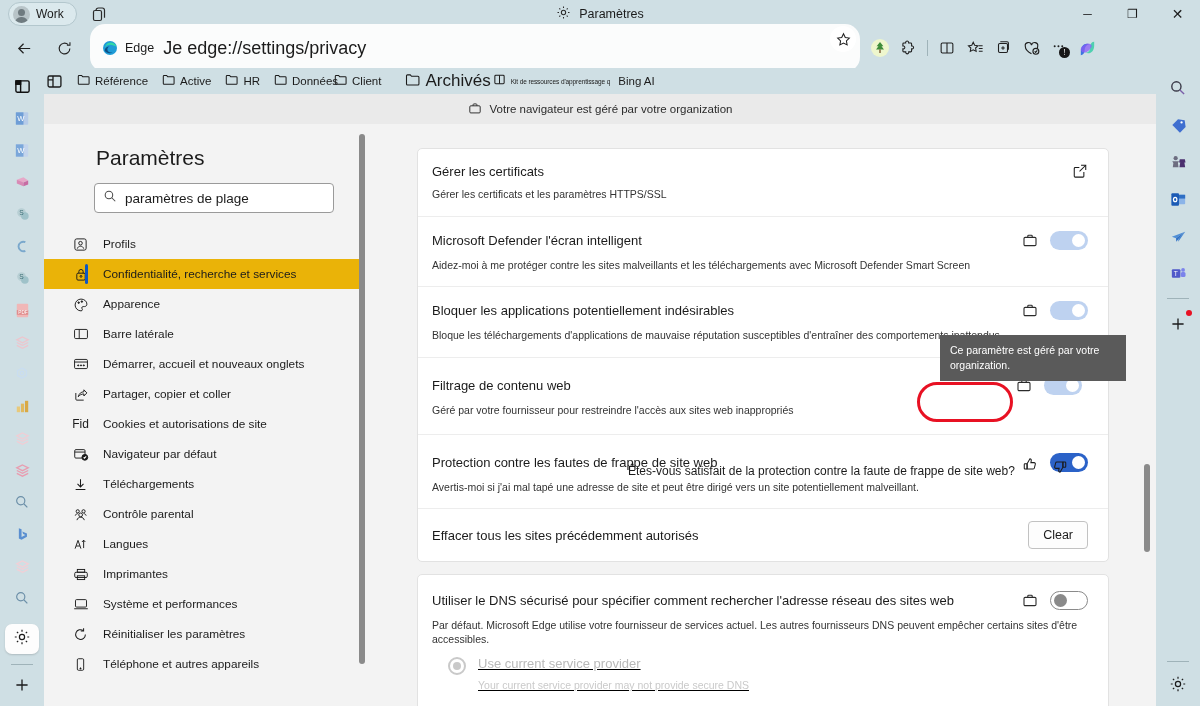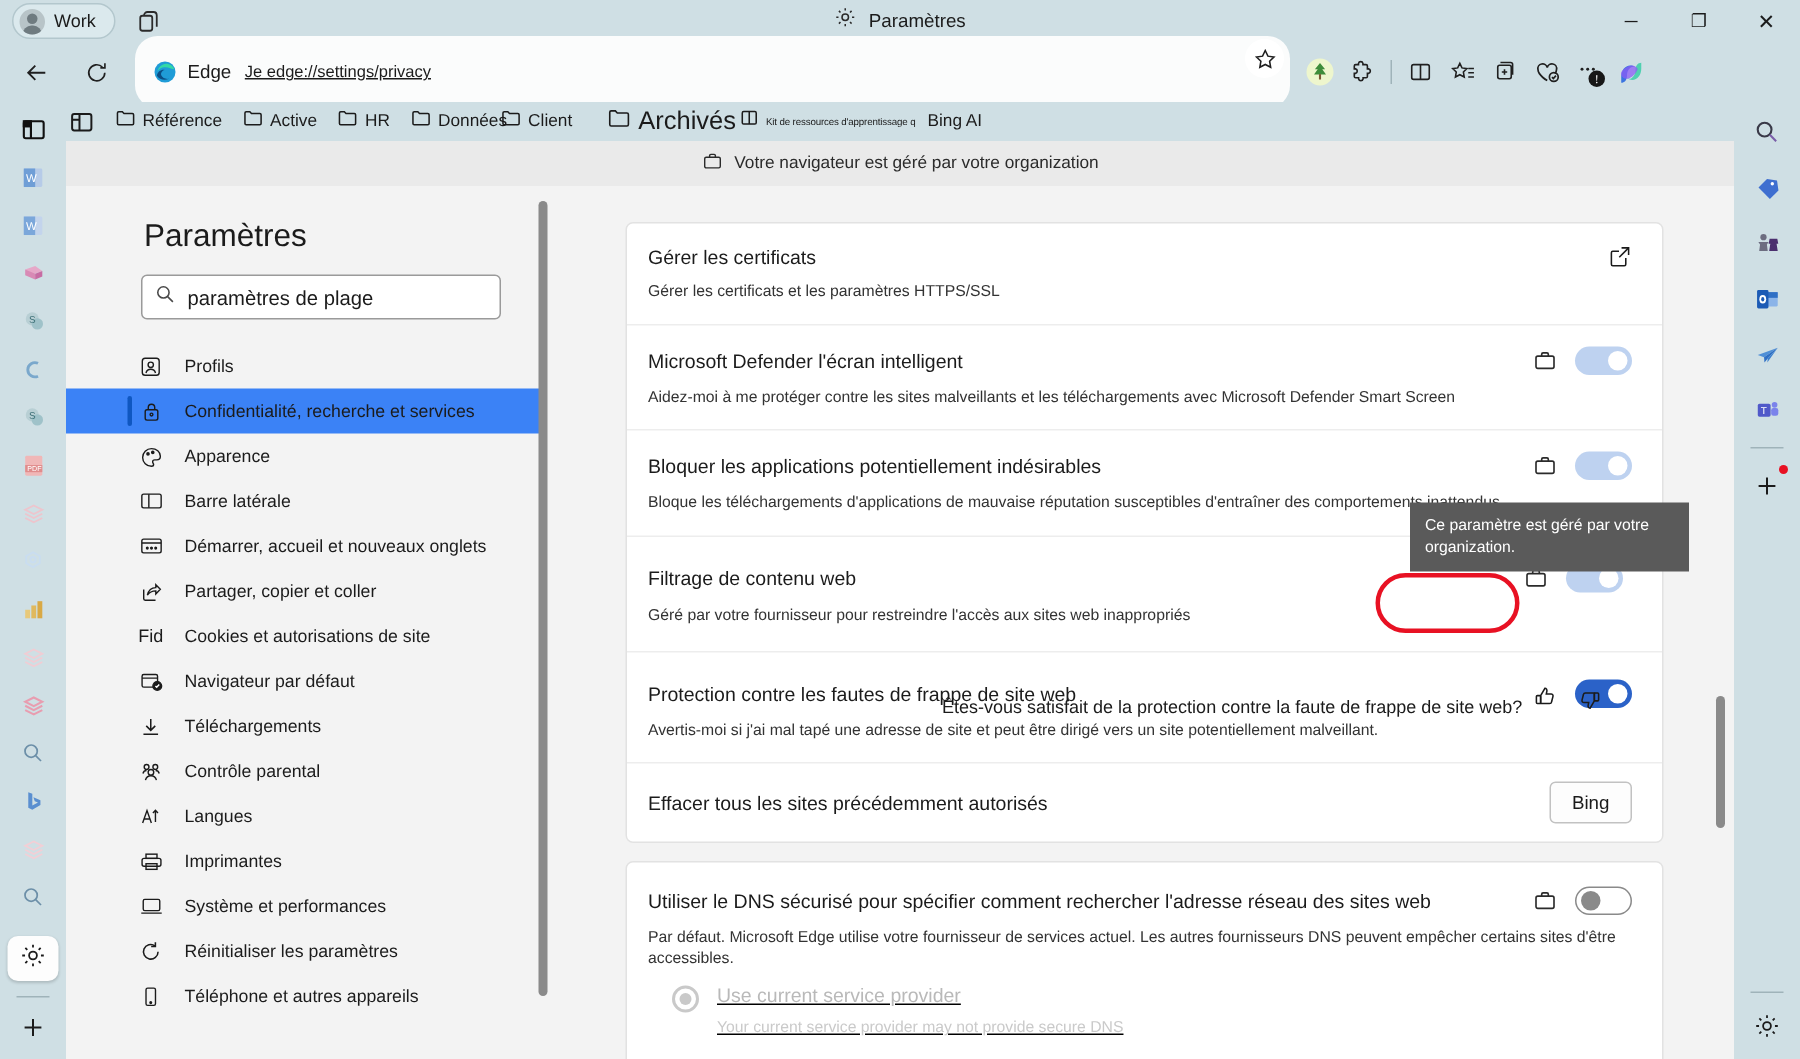--- a/index.html
+++ b/index.html
@@ -63,21 +63,21 @@
     color: #202020; border-radius: 5px;
   }
   .omnibox {
     flex: 0 0 auto; width: 770px; height: 48px; margin-left: 10px;
     background: #fbfcfc; border-radius: 15px;
     display: flex; align-items: center; padding: 0 6px 0 12px;
     position: relative;
   }
   .edge-logo { width: 16px; height: 16px; flex: 0 0 16px; }
   .omni-brand { font-size: 12.5px; color: #1b1b1b; margin-left: 7px; }
-  .omni-url { font-size: 11px; color: #1b1b1b; margin-left: 9px; text-decoration: underline; }
+  .omni-url { font-size: 18px; color: #1b1b1b; margin-left: 9px; }
   .omni-star {
     position: absolute; right: 4px; top: 2px; width: 26px; height: 26px;
     border-radius: 13px; background: #ffffff;
     display: flex; align-items: center; justify-content: center;
   }
   .toolbar-icons { display: flex; align-items: center; margin-left: 6px; }
   .ti { width: 28px; height: 30px; display: flex; align-items: center;
         justify-content: center; color: #202020; position: relative; }
   .ti-sep { width: 1px; height: 16px; background: #9fb3b9; margin: 0 5px; }
   .ti-badge {
@@ -149,25 +149,25 @@
   }
   .search-box {
     margin-left: 50px; width: 240px; height: 30px;
     border: 1px solid #9a9a9a; border-radius: 4px; background: #fff;
     display: flex; align-items: center; padding: 0 8px; gap: 8px;
   }
   .search-text { font-size: 13.5px; color: #1b1b1b; }
   .nav-list { margin-top: 16px; }
   .nav-item {
     height: 30px; display: flex; align-items: center; gap: 14px;
-    padding-left: 48px; position: relative; font-size: 11.8px; color: #1b1b1b;
+    padding-left: 28px; position: relative; font-size: 11.8px; color: #1b1b1b;
   }
   .nav-item .nav-ico { width: 17px; height: 17px; flex: 0 0 17px;
     display: flex; align-items: center; justify-content: center; }
-  .nav-item.active { background: #3b82f6; }
+  .nav-item.active { background: #eab308; }
   .nav-item.active::before {
     content: ""; position: absolute; left: 41px; top: 5px;
     width: 3px; height: 20px; background: #0f57c1; border-radius: 2px;
   }
   .nav-ico-text { font-size: 12px; color: #1b1b1b; }
 
   .nav-scrollbar {
     position: absolute; left: 315px; top: 10px; width: 6px; height: 530px;
     background: #8a8a8a; border-radius: 3px;
   }
@@ -879,21 +879,21 @@
                   <span class="knob"></span>
                 </span>
             </span>
           </div>
           <div class="row-sub">Avertis-moi si j'ai mal tapé une adresse de site et peut être dirigé vers un site potentiellement malveillant.</div>
         </div>
 
         <div class="row" style="padding-top:12px;padding-bottom:12px;">
           <div class="row-head">
             <span class="row-title">Effacer tous les sites précédemment autorisés</span>
-            <span class="clear-btn">Bing</span>
+            <span class="clear-btn">Clear</span>
           </div>
         </div>
       </div>
 
       <div class="card" style="margin-top:12px;">
         <div class="row" style="border-bottom:none;padding-top:16px;">
           <div class="row-head">
             <span class="row-title">Utiliser le DNS sécurisé pour spécifier comment rechercher l'adresse réseau des sites web</span>
             <span class="row-right">
               <span class="briefcase">

